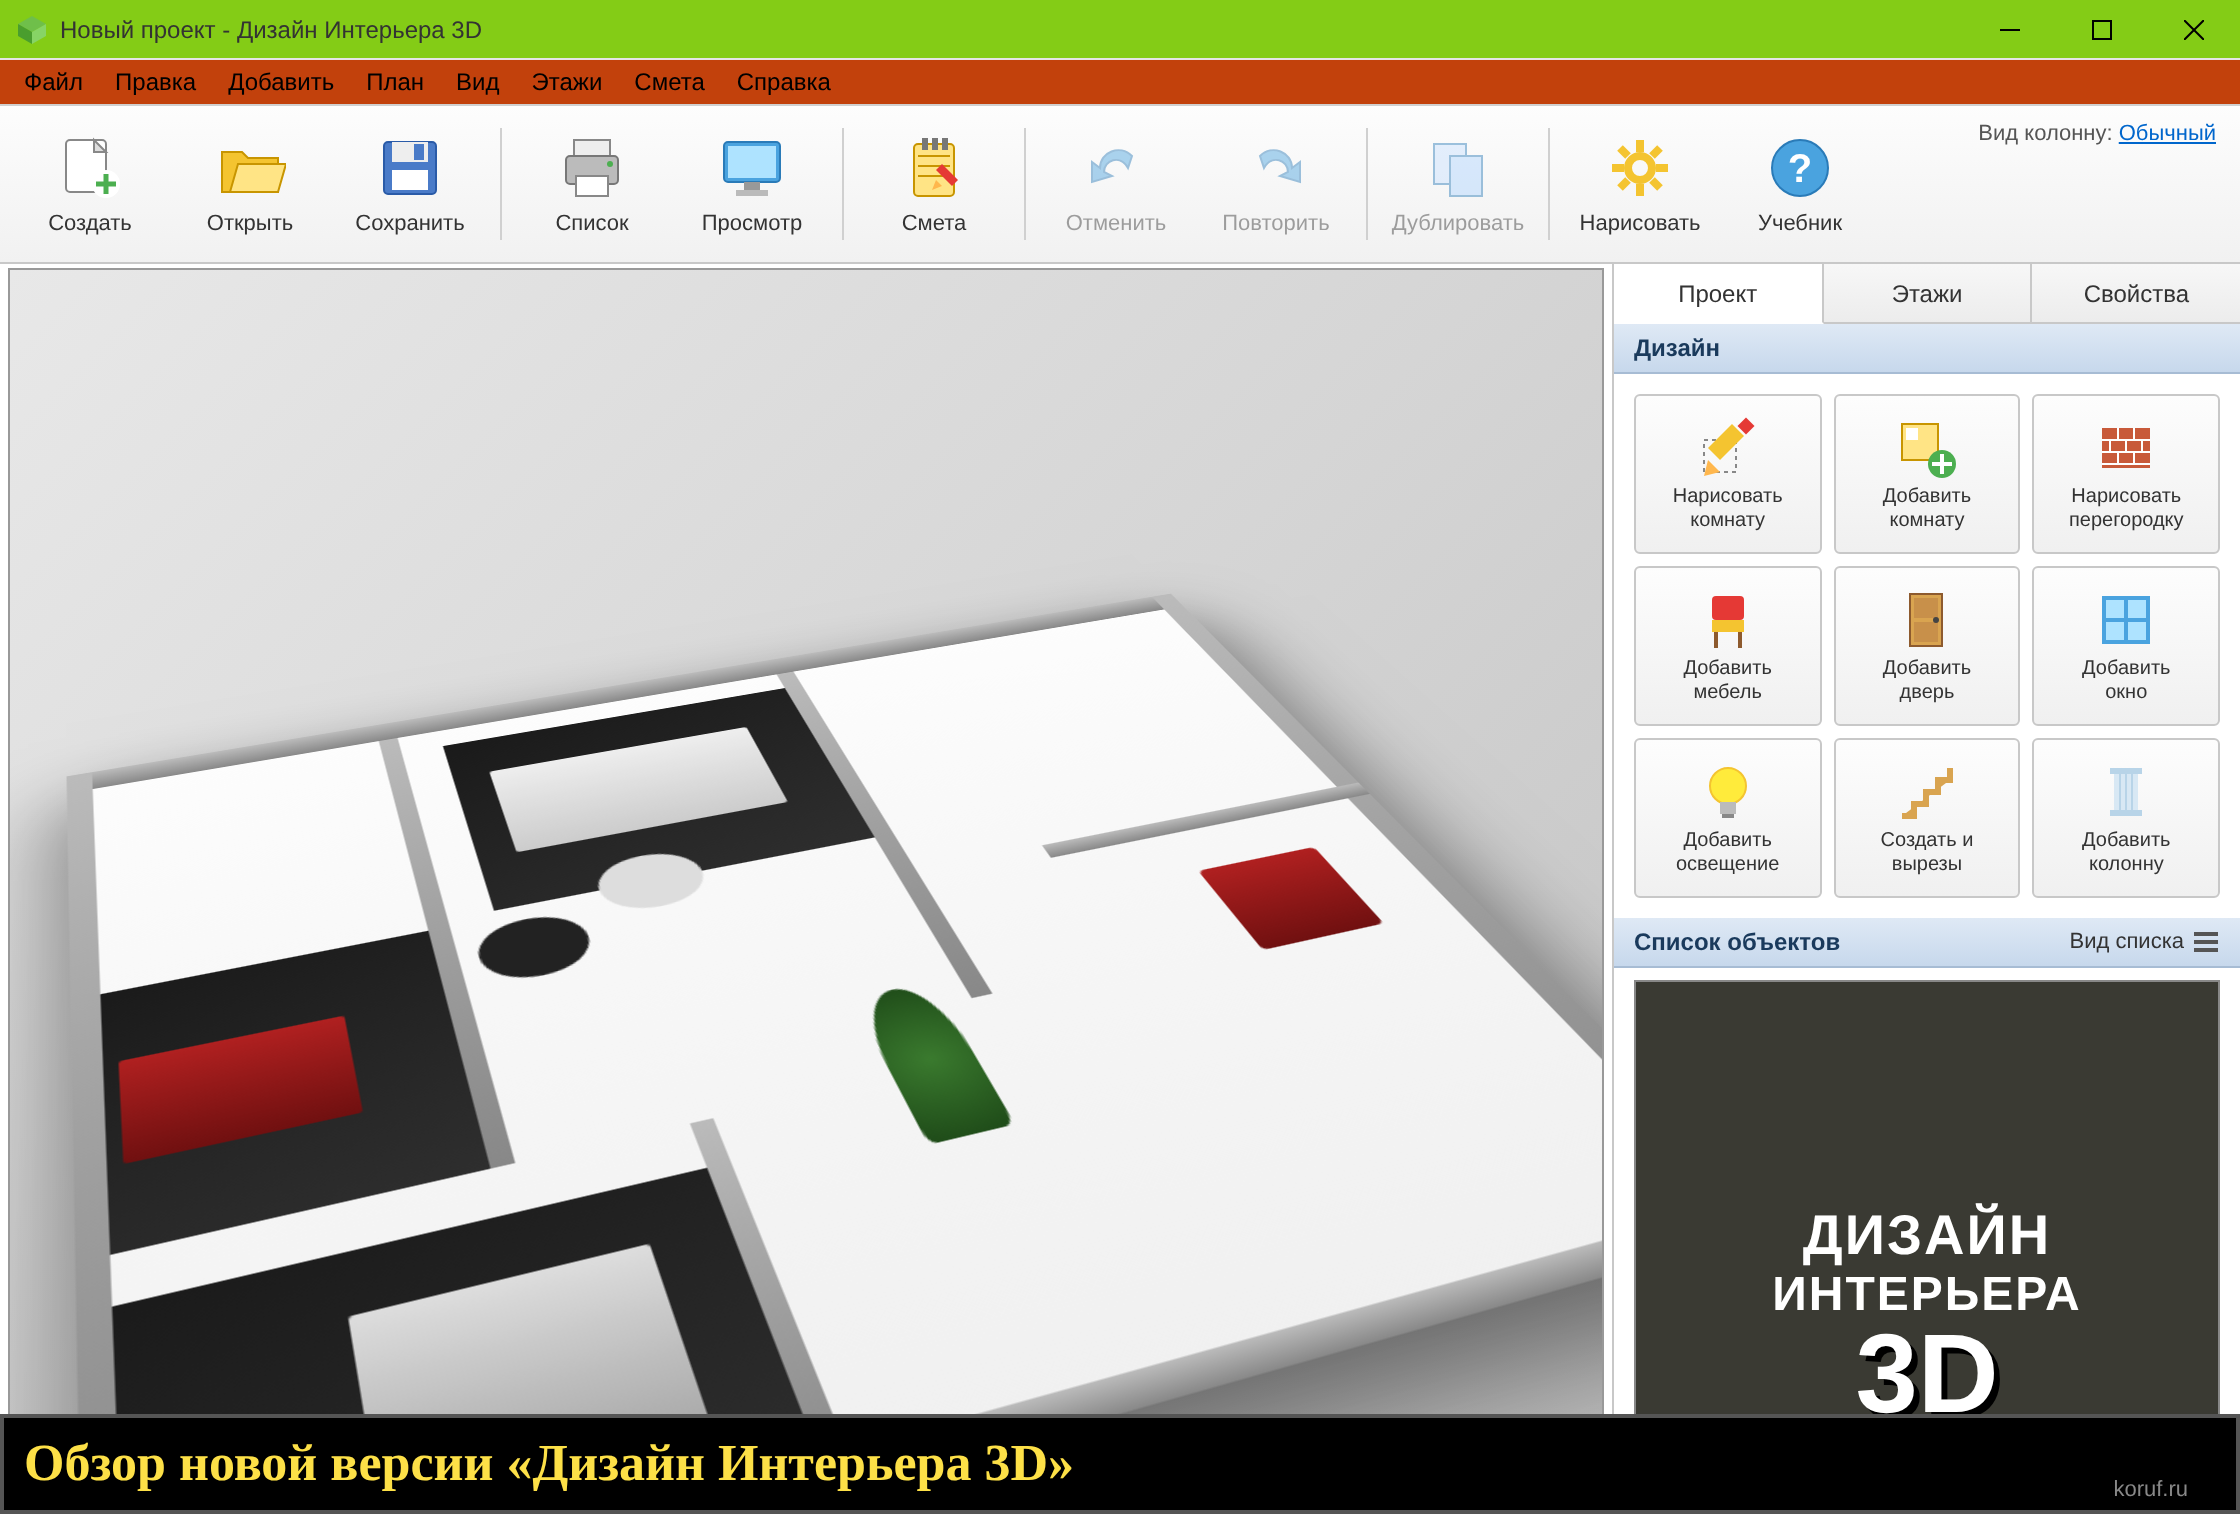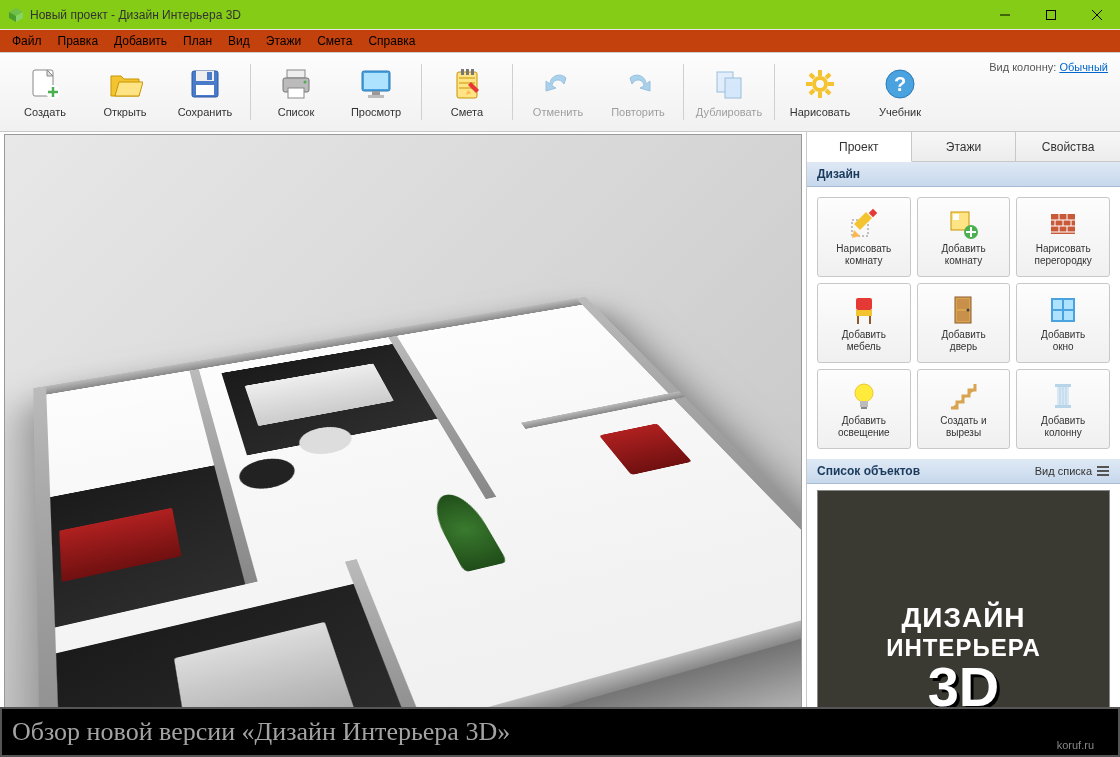--- a/index.html
+++ b/index.html
@@ -47,21 +47,21 @@
 .tool-card .card-icon { width: 32px; height: 32px; display: flex; align-items: center; justify-content: center; }
 .tool-card .card-label { font-size: 10px; text-align: center; line-height: 1.2; color: #333; }
 
 .object-preview { flex: 1; margin: 6px 10px 10px; border: 1px solid #888; background: #3a3a33; display: flex; align-items: center; justify-content: center; position: relative; }
 .object-preview .logo-text { color: #fff; text-align: center; font-family: Arial, sans-serif; }
 .object-preview .logo-text .l1 { font-size: 28px; font-weight: bold; letter-spacing: 1px; }
 .object-preview .logo-text .l2 { font-size: 24px; font-weight: bold; letter-spacing: 1px; }
 .object-preview .logo-text .l3 { font-size: 56px; font-weight: 900; line-height: 0.9; text-shadow: 3px 3px 0 #000; }
 
 .footer-banner { position: absolute; bottom: 0; left: 0; right: 0; height: 50px; background: #000; border: 2px solid #555; display: flex; align-items: center; padding: 0 10px; }
-.footer-banner .banner-text { color: #a3a3a3; font-size: 26px; font-family: Georgia, serif; }
+.footer-banner .banner-text { color: #fde047; font-size: 26px; font-family: Georgia, serif; font-weight: bold; }
 .footer-banner .watermark { position: absolute; right: 24px; bottom: 4px; color: #888; font-size: 11px; }
 
 
 svg { display: block; }
 </style>
 </head>
 <body>
 
 <div class="titlebar">
   <span class="app-icon">

